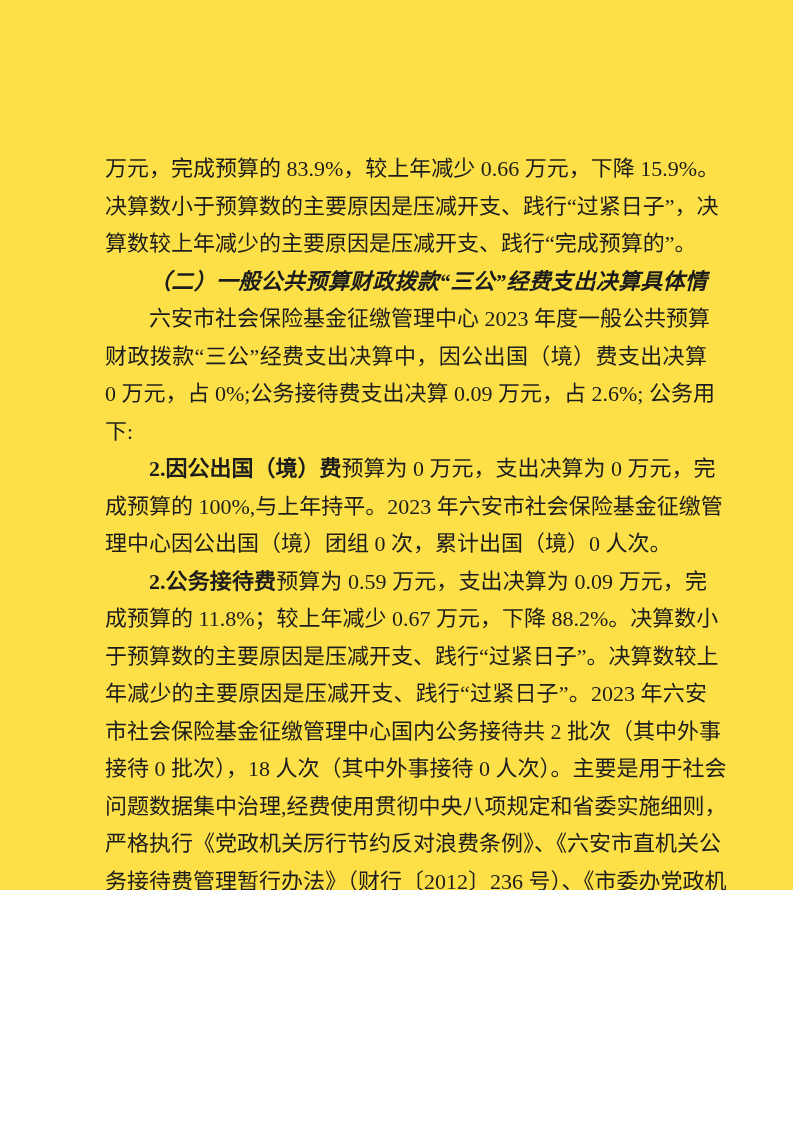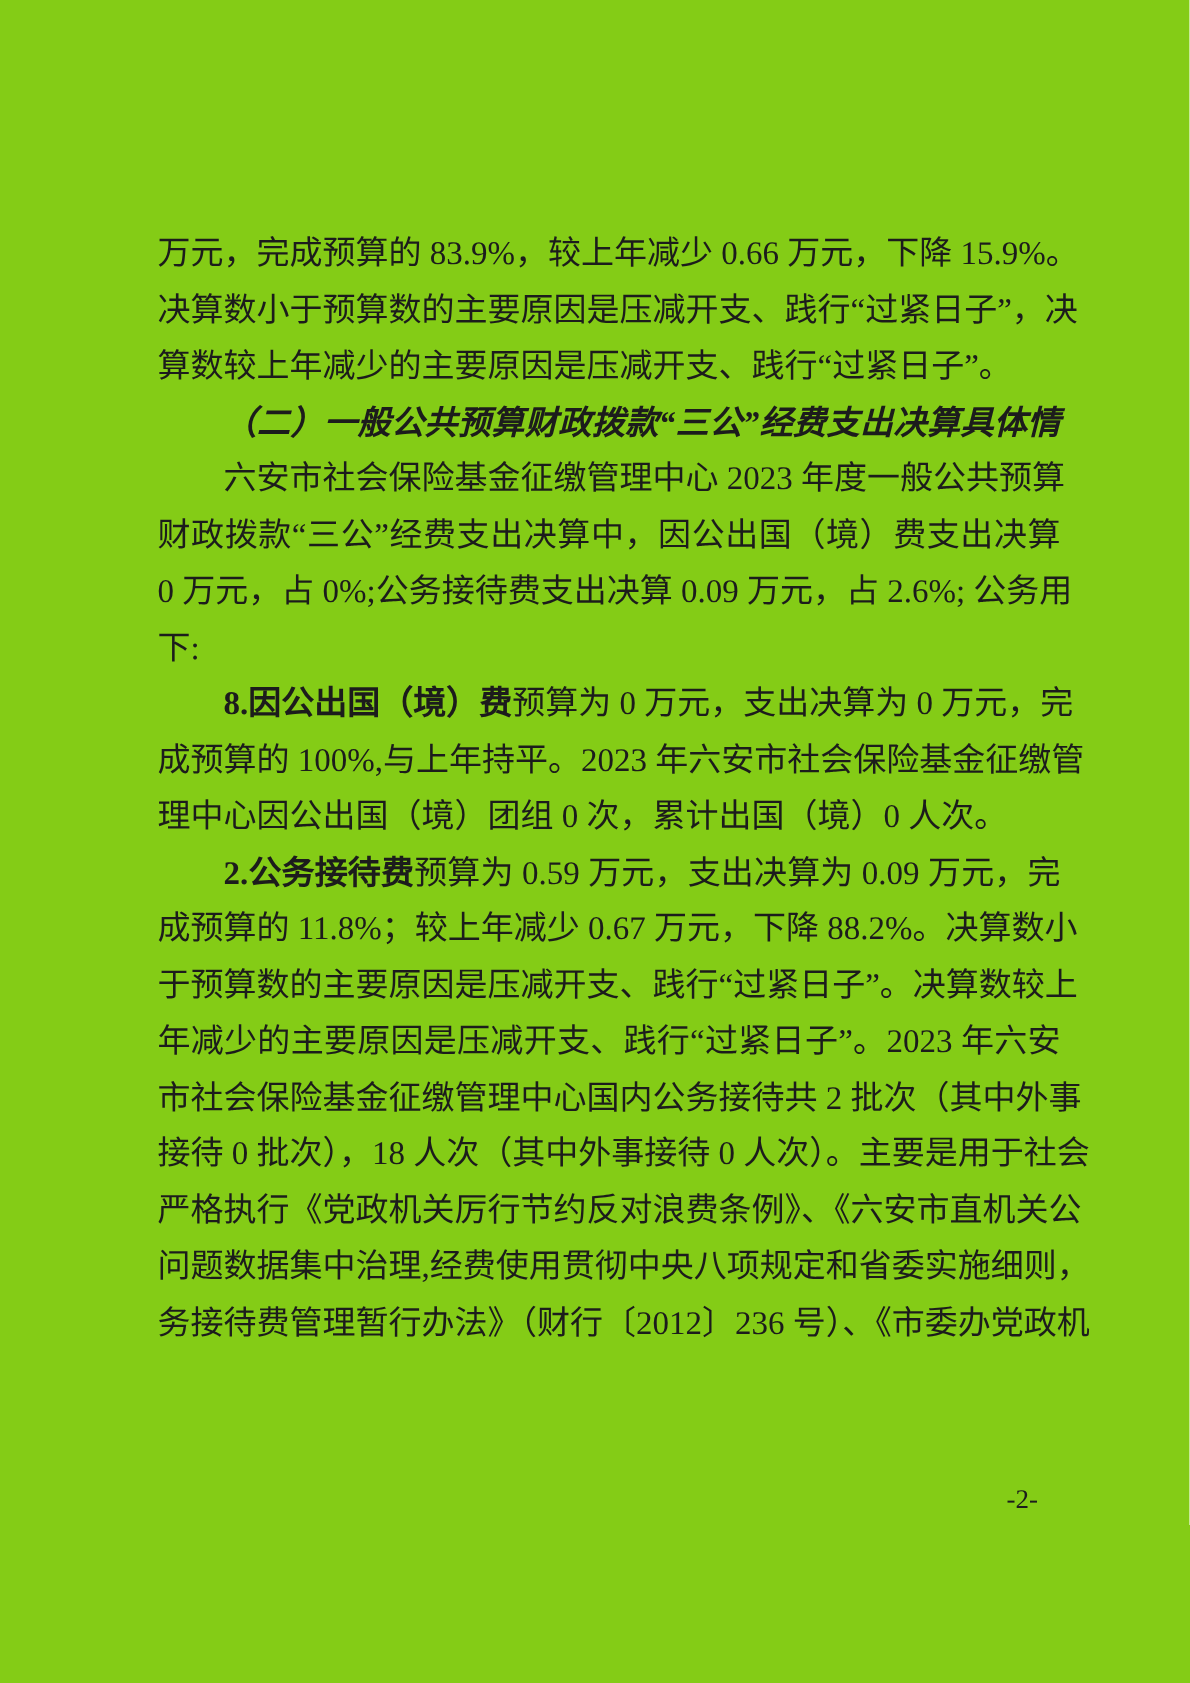--- a/index.html
+++ b/index.html
@@ -3,22 +3,22 @@
 <meta charset="utf-8">
 <style>
   html, body {
     margin: 0;
     padding: 0;
     background: #ffffff;
   }
   .page {
     position: relative;
     width: 793px;
-    height: 1122px;
-    background: #84cc16;
+    height: 890px;
+    background: #fde047;
     overflow: hidden;
     font-family: "Liberation Serif", "DejaVu Serif", serif;
     color: #1c1c1c;
   }
   .doc-body {
     position: absolute;
     left: 105px;
     top: 150px;
     width: 602px;
   }
@@ -56,33 +56,33 @@
     font-family: "Liberation Serif", "DejaVu Serif", serif;
   }
 </style>
 </head>
 <body>
 
 <div class="page">
   <div class="doc-body">
     <p class="line">万元，完成预算的 83.9%，较上年减少 0.66 万元，下降 15.9%。</p>
     <p class="line">决算数小于预算数的主要原因是压减开支、践行“过紧日子”，决</p>
-    <p class="line end">算数较上年减少的主要原因是压减开支、践行“过紧日子”。</p>
+    <p class="line end">算数较上年减少的主要原因是压减开支、践行“完成预算的”。</p>
     <p class="line bold indent">（二）一般公共预算财政拨款“三公”经费支出决算具体情</p>
     <p class="line indent">六安市社会保险基金征缴管理中心 2023 年度一般公共预算</p>
     <p class="line">财政拨款“三公”经费支出决算中，因公出国（境）费支出决算</p>
     <p class="line">0 万元，占 0%;公务接待费支出决算 0.09 万元，占 2.6%; 公务用</p>
     <p class="line end">下:</p>
-    <p class="line indent"><b>8.因公出国（境）费</b><span>预算为 0 万元，支出决算为 0 万元，完</span></p>
+    <p class="line indent"><b>2.因公出国（境）费</b><span>预算为 0 万元，支出决算为 0 万元，完</span></p>
     <p class="line">成预算的 100%,与上年持平。2023 年六安市社会保险基金征缴管</p>
     <p class="line end">理中心因公出国（境）团组 0 次，累计出国（境）0 人次。</p>
     <p class="line indent"><b>2.公务接待费</b><span>预算为 0.59 万元，支出决算为 0.09 万元，完</span></p>
     <p class="line">成预算的 11.8%；较上年减少 0.67 万元，下降 88.2%。决算数小</p>
     <p class="line">于预算数的主要原因是压减开支、践行“过紧日子”。决算数较上</p>
     <p class="line">年减少的主要原因是压减开支、践行“过紧日子”。2023 年六安</p>
     <p class="line">市社会保险基金征缴管理中心国内公务接待共 2 批次（其中外事</p>
     <p class="line">接待 0 批次），18 人次（其中外事接待 0 人次）。主要是用于社会</p>
+    <p class="line">问题数据集中治理,经费使用贯彻中央八项规定和省委实施细则，</p>
     <p class="line">严格执行《党政机关厉行节约反对浪费条例》、《六安市直机关公</p>
-    <p class="line">问题数据集中治理,经费使用贯彻中央八项规定和省委实施细则，</p>
     <p class="line">务接待费管理暂行办法》（财行〔2012〕236 号）、《市委办党政机</p>
   </div>
   <div class="page-number">-2-</div>
 </div>
 
 </body></html>

